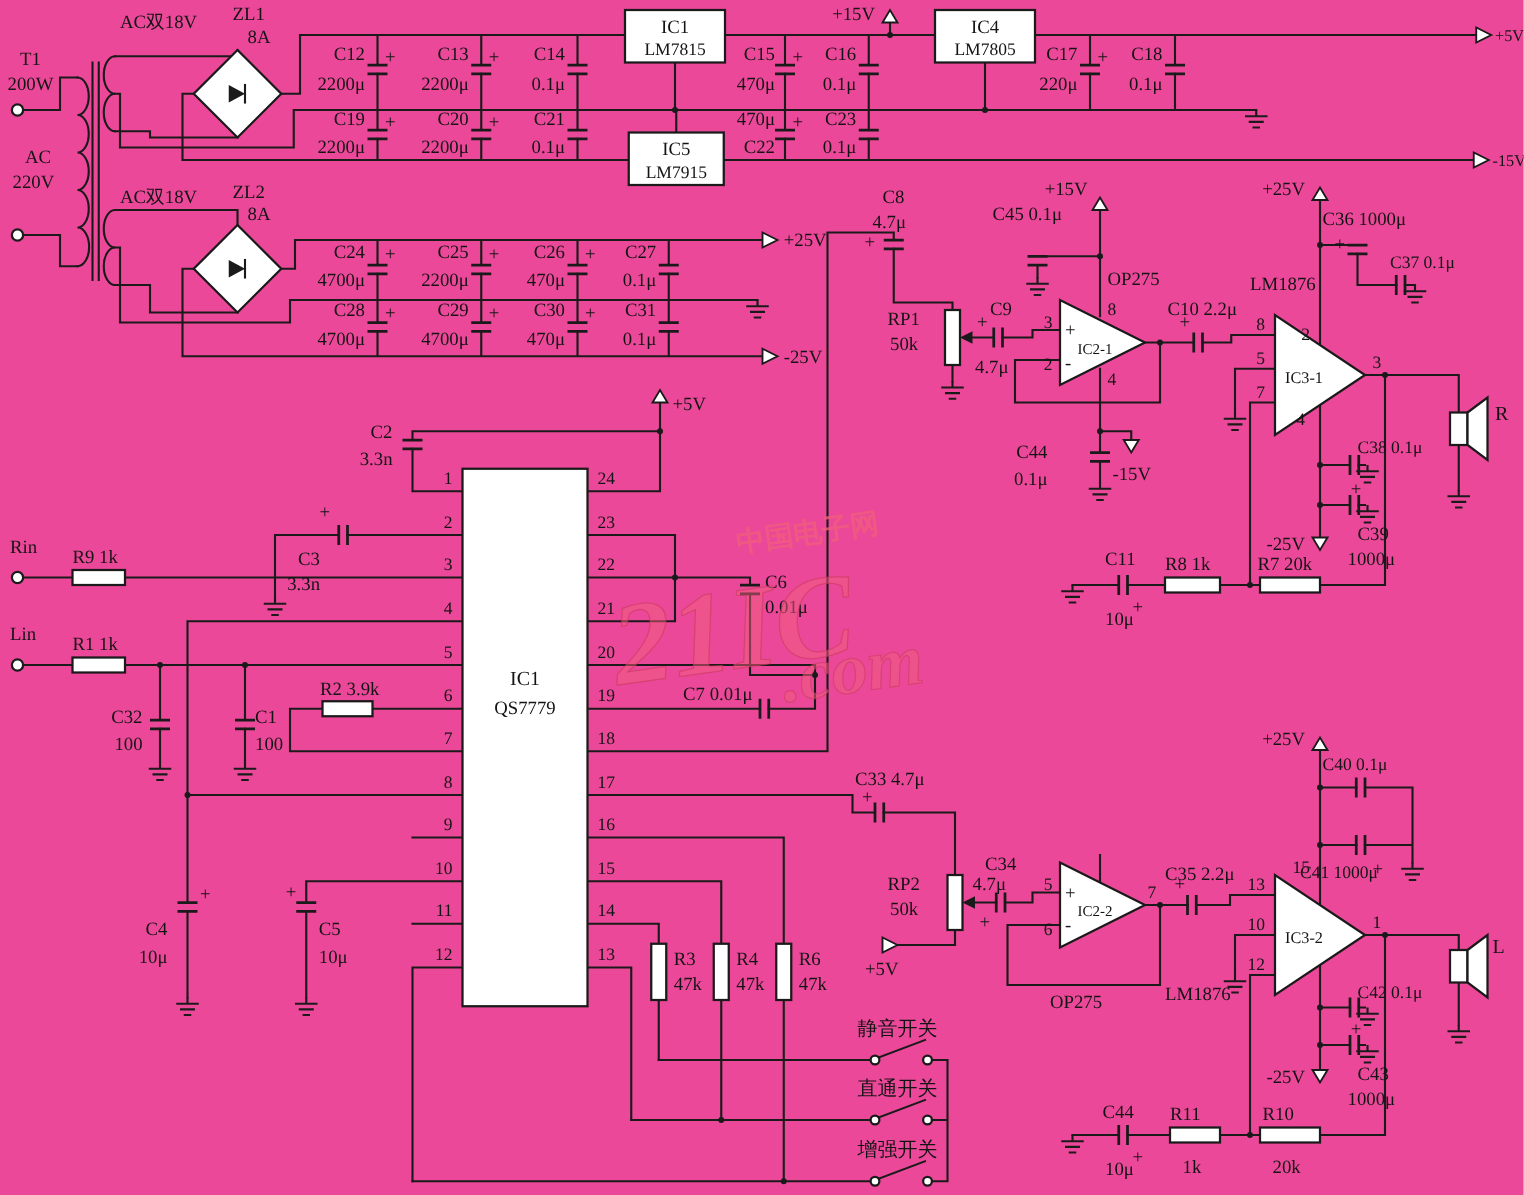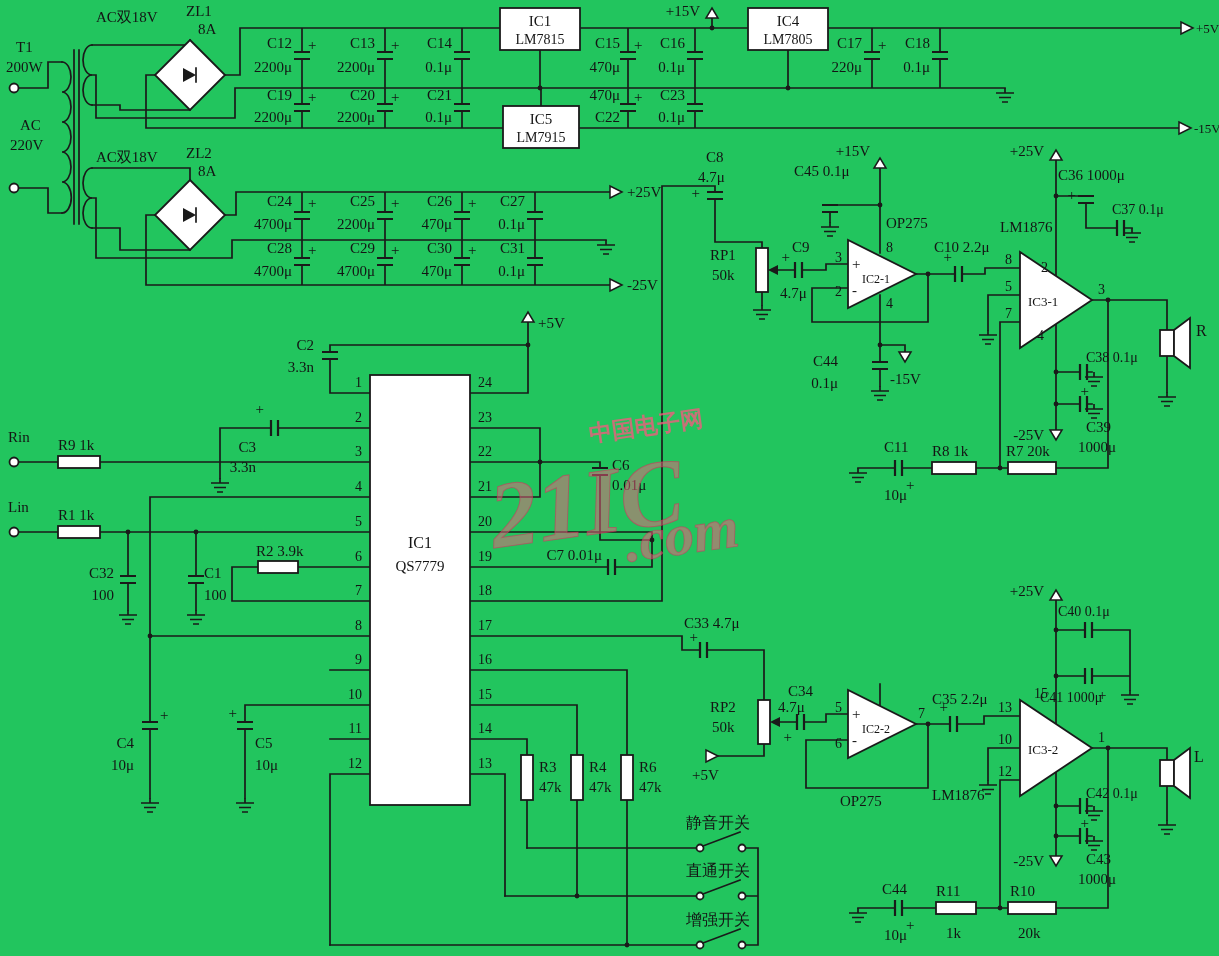--- a/index.html
+++ b/index.html
@@ -1,16 +1,16 @@
 <!DOCTYPE html>
 <html><head>
 <meta charset="utf-8">
 <style>
   html,body{margin:0;padding:0;background:#ffffff}
-  .canvas{position:relative;width:1219px;height:956px;background:#22c55e;overflow:hidden}
+  .canvas{position:relative;width:1219px;height:956px;background:#ec4899;overflow:hidden}
   svg{display:block}
   .w{fill:none;stroke:#1a1a1a;stroke-width:1.7;stroke-linecap:square}
   .box{fill:#ffffff;stroke:#1a1a1a;stroke-width:1.8}
   .tri{fill:#ffffff;stroke:#1a1a1a;stroke-width:1.8}
   text{font-family:"Liberation Serif","DejaVu Serif",serif;fill:#141414;font-size:15px}
   .t12{font-size:12px}.t13{font-size:13px}.t14{font-size:14px}.t16{font-size:16px}
   .e{text-anchor:end}.m{text-anchor:middle}
   .wm-big{font-size:94px;font-weight:bold;font-style:italic;fill:#ef5d7d;fill-opacity:.5;stroke:#c93b5e;stroke-opacity:.6}
   .wm-site{font-size:23px;font-weight:bold;fill:#ef5d7d;fill-opacity:.8}
   .wm-com{font-size:58px;font-weight:bold;font-style:italic;fill:#ef5d7d;fill-opacity:.55;stroke:#c93b5e;stroke-opacity:.55}

